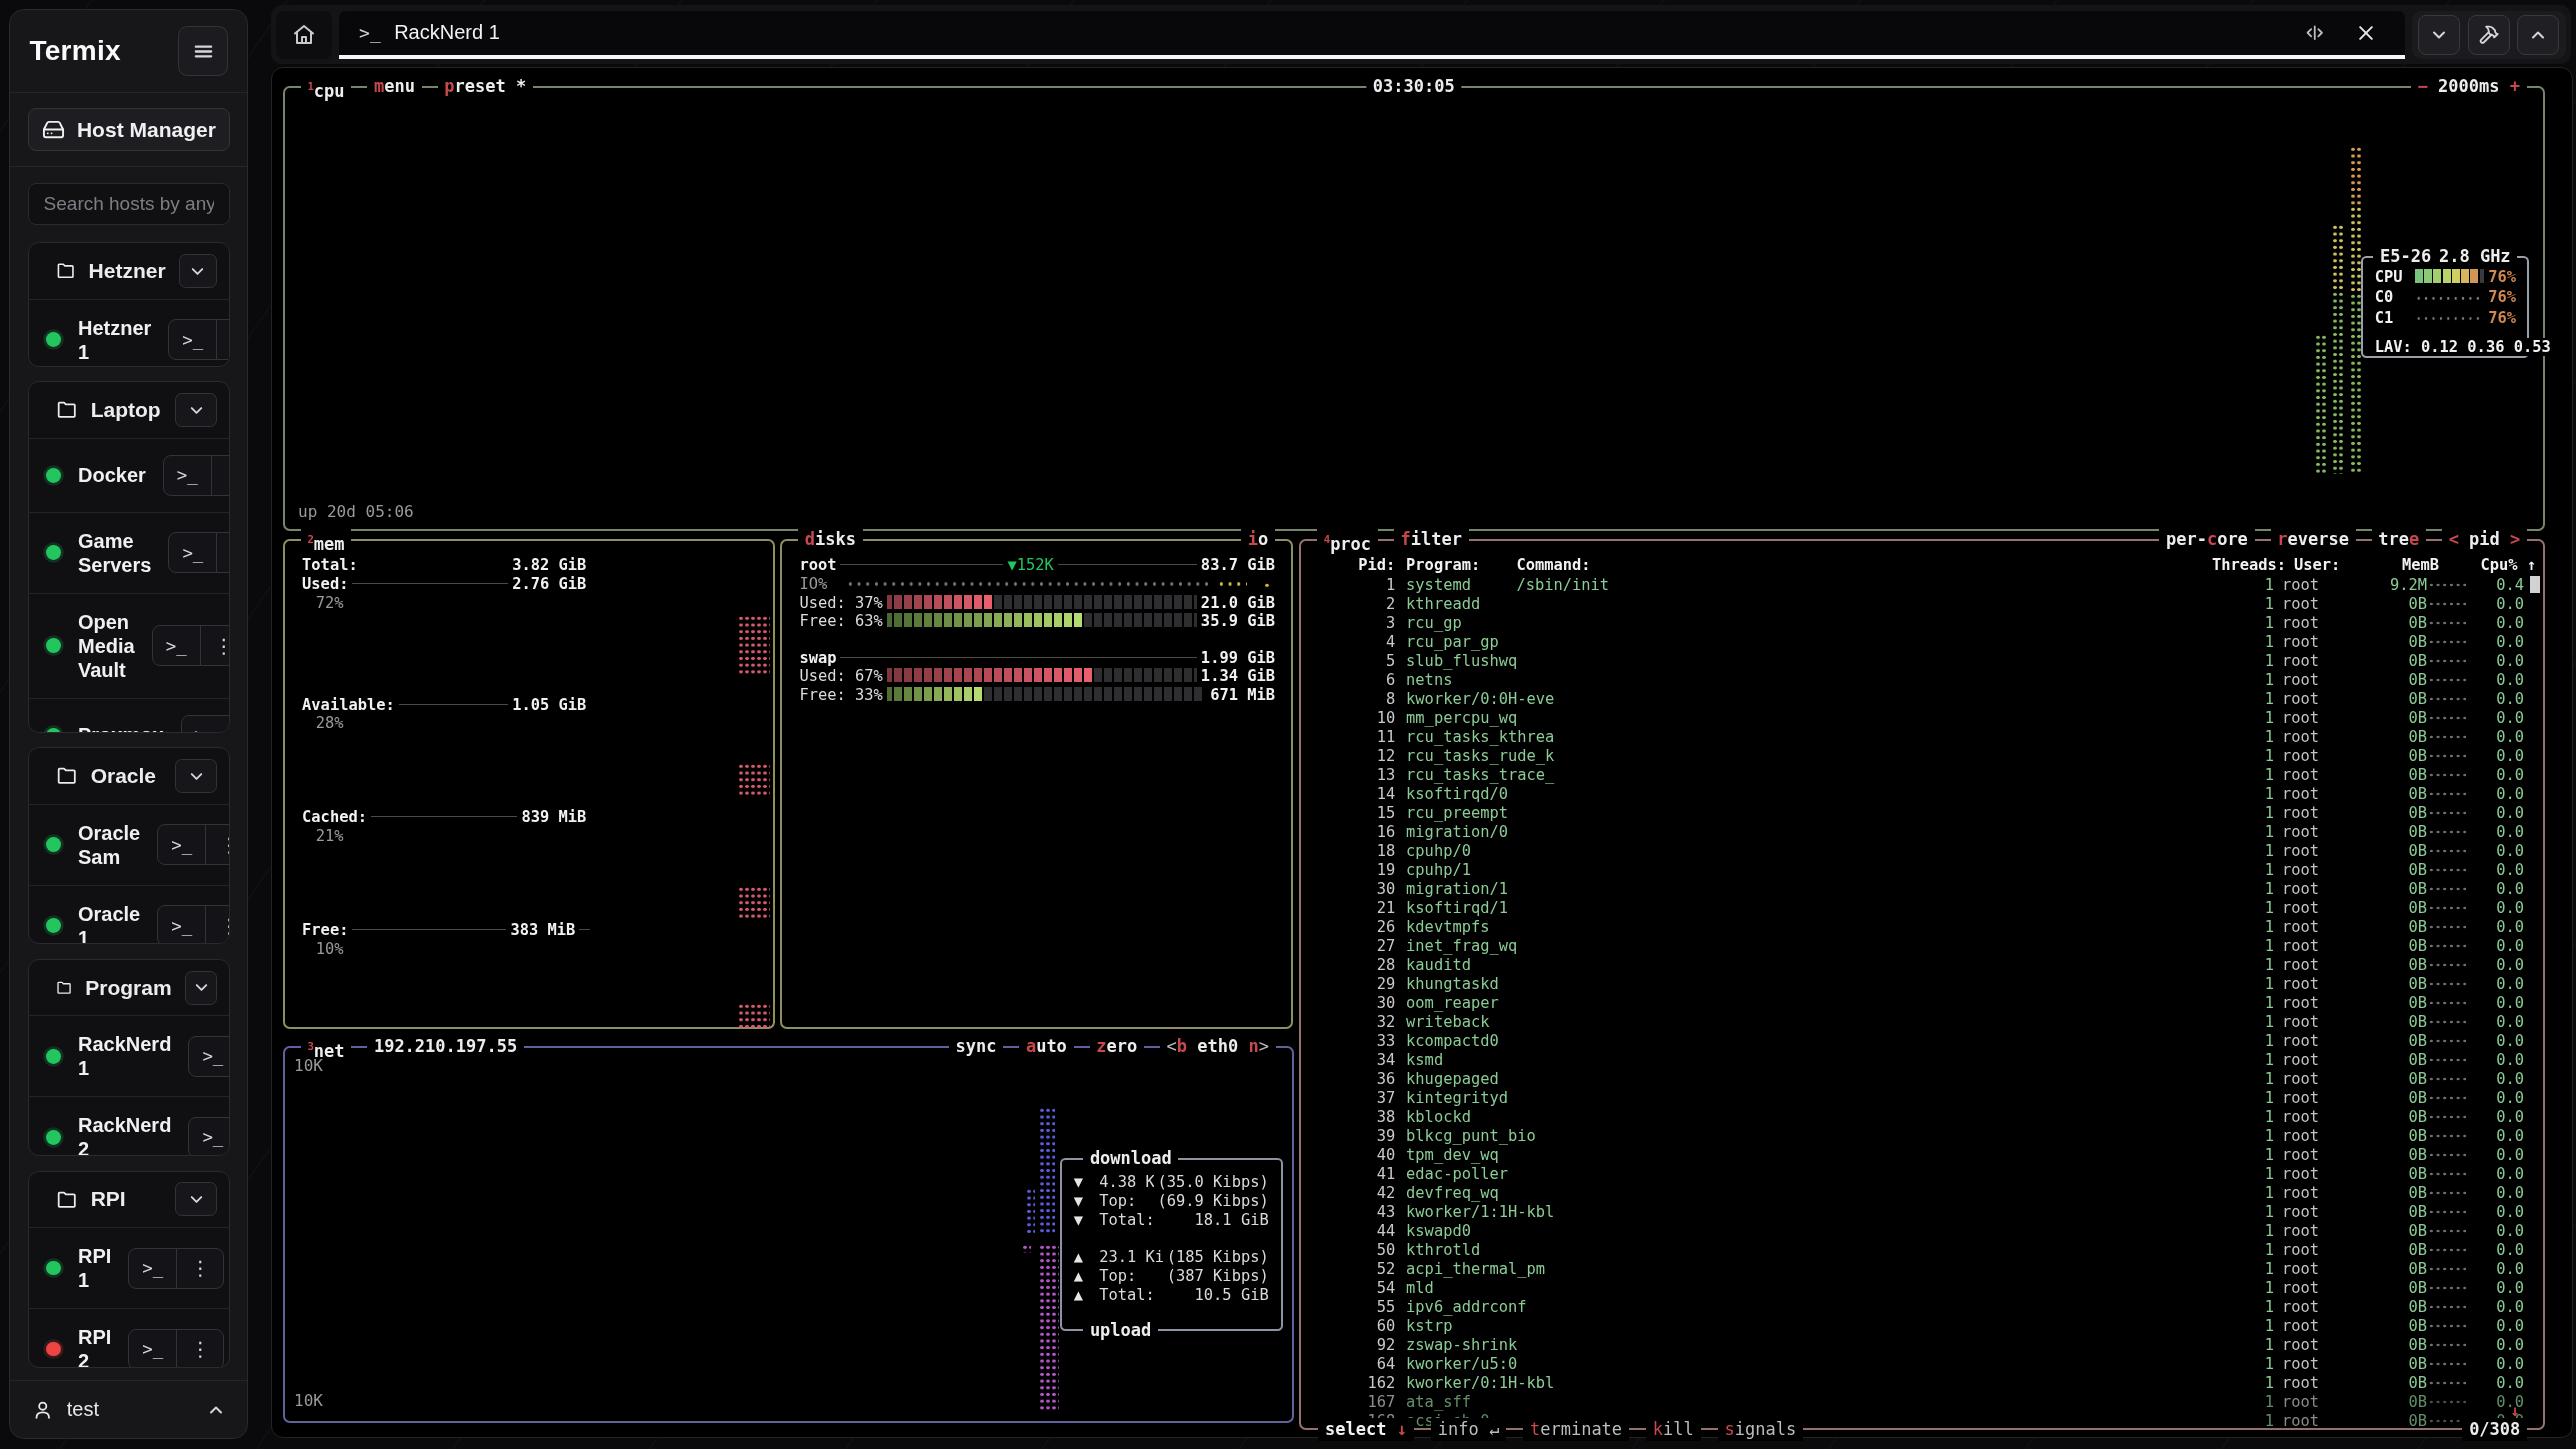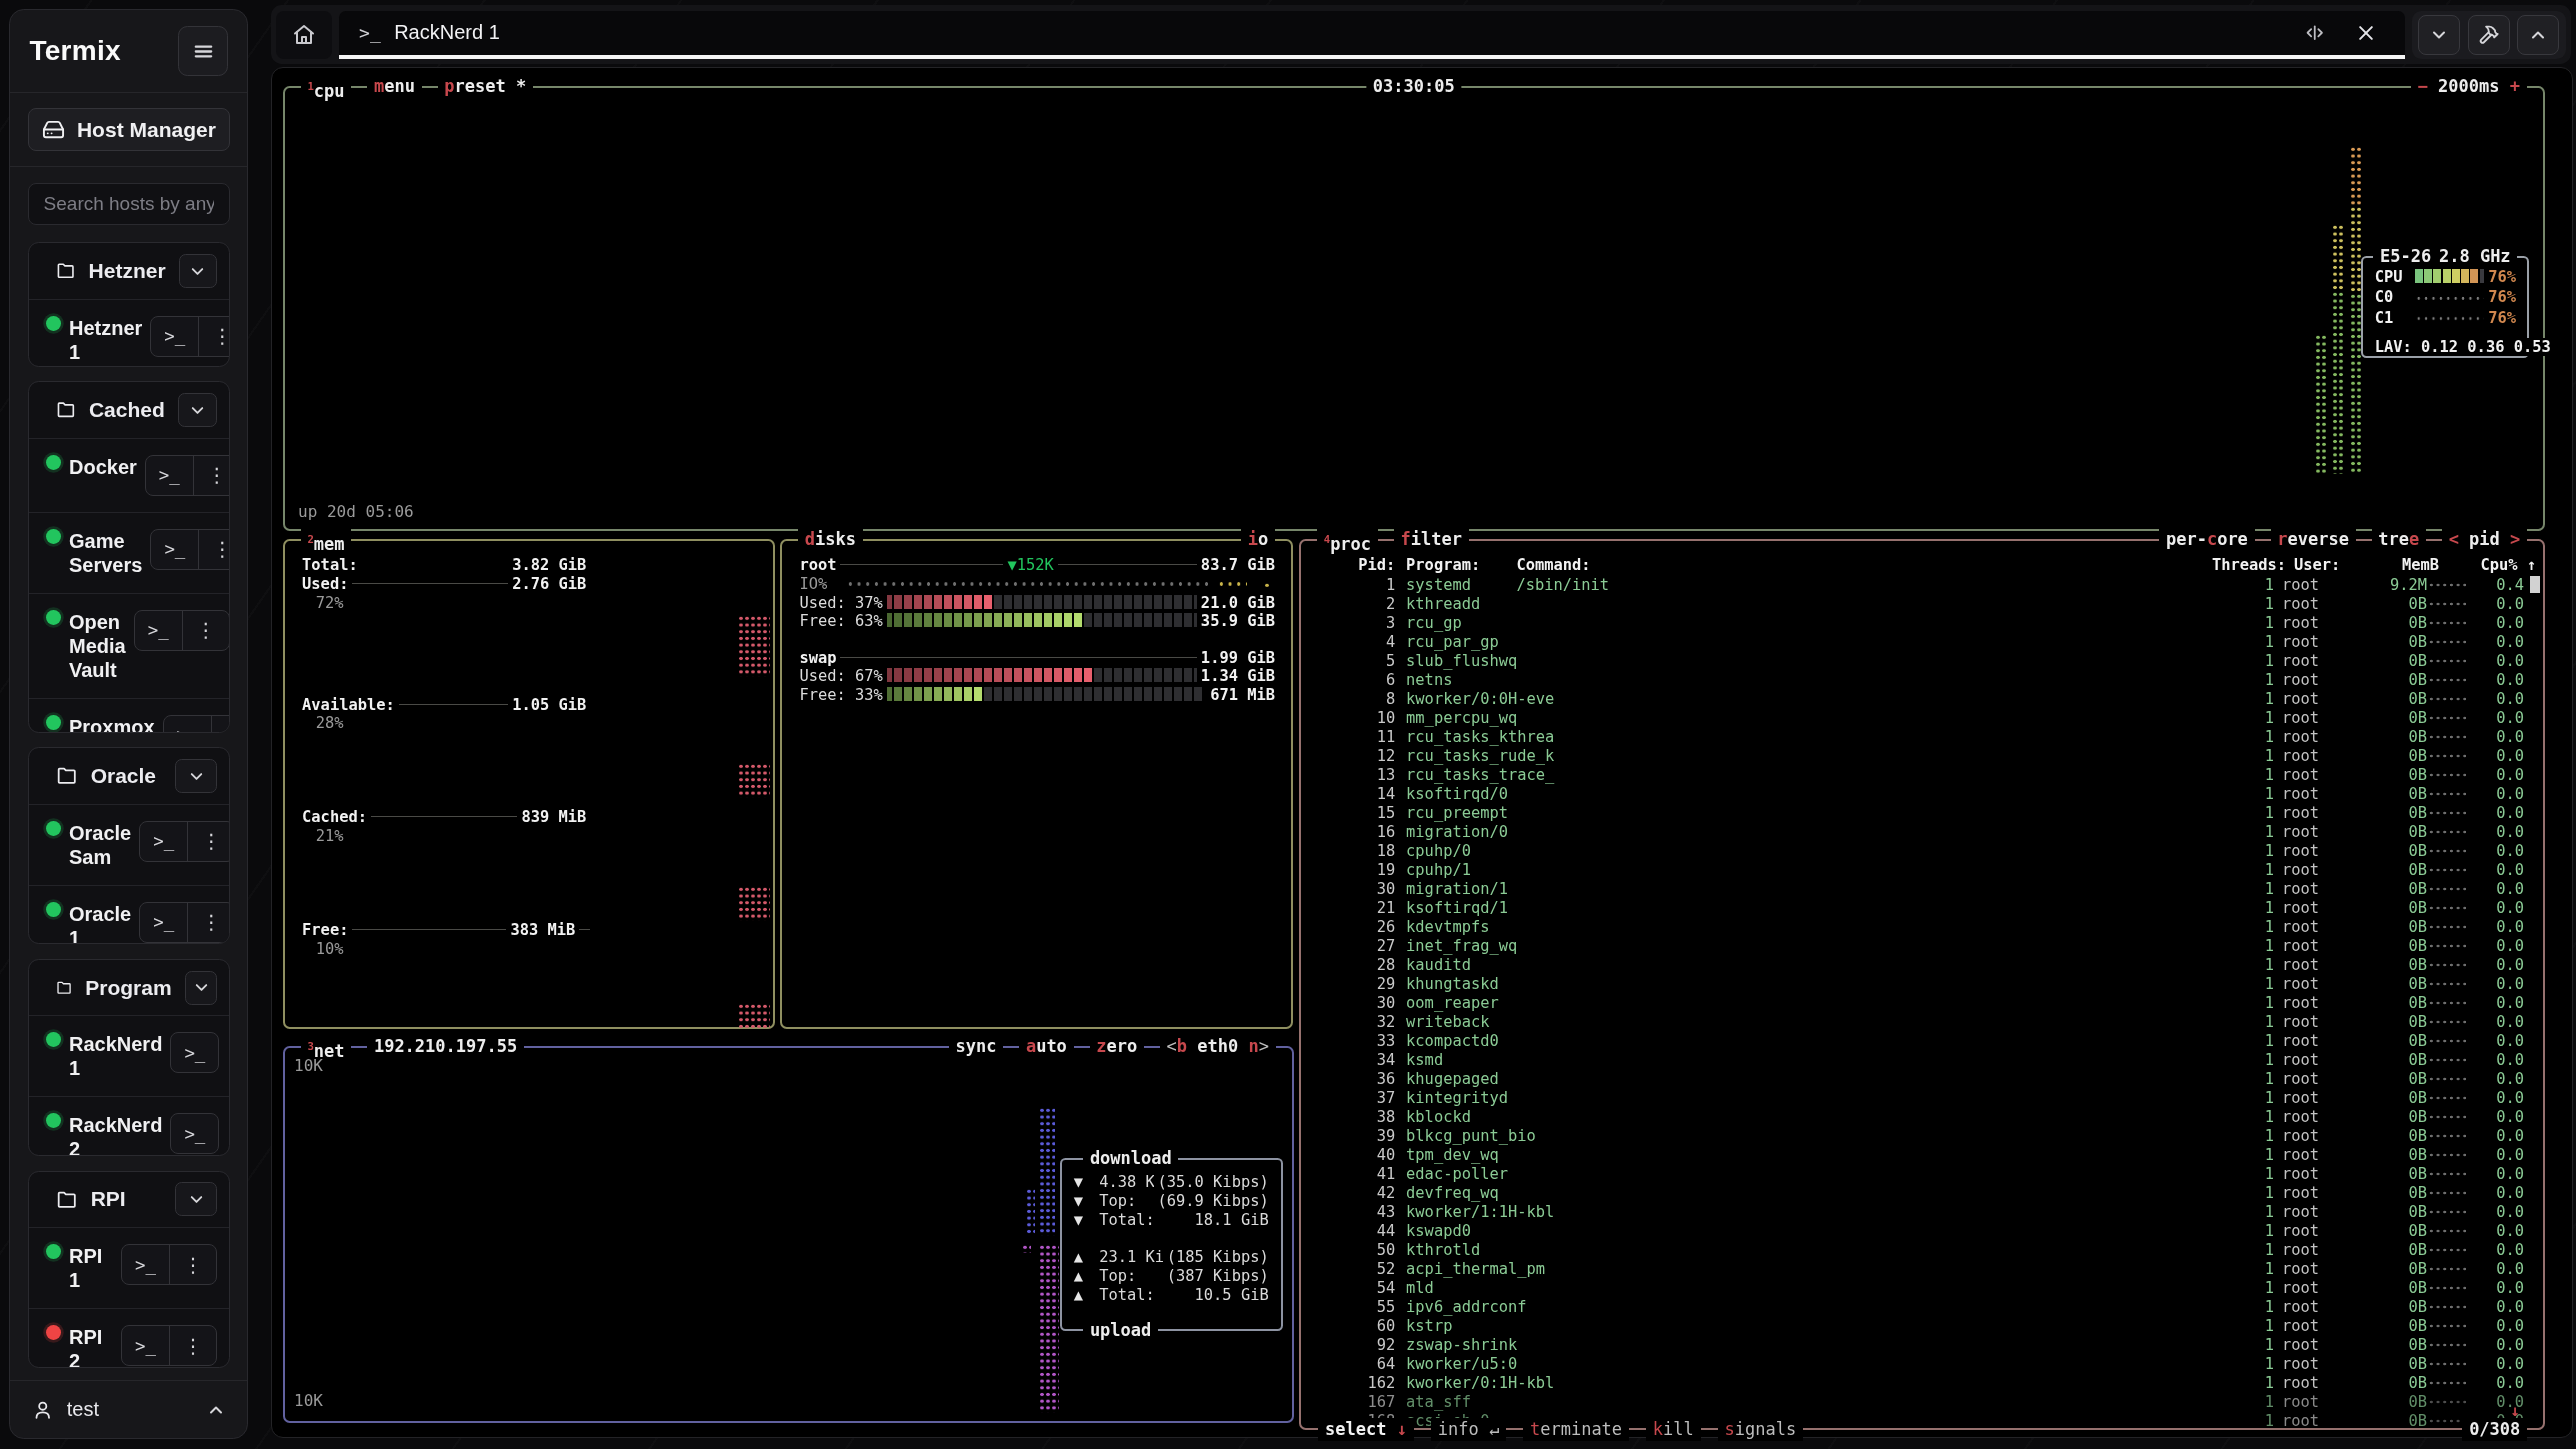--- a/index.html
+++ b/index.html
@@ -20,21 +20,21 @@
     color:#f0f0f2; font-size:21px; font-weight:bold; font-family:"Liberation Sans",sans-serif; display:flex; align-items:center; justify-content:center; gap:12px; cursor:pointer; }
   .sb-search { padding:16px 17.4px 5.4px; }
   .sb-search input { width:100%; height:42px; background:#101013; border:1.3px solid #2a2a2f; border-radius:8px;
     color:#c8c8cc; font-size:19px; padding:0 14.8px; font-family:"Liberation Sans",sans-serif; outline:none; }
   .sb-search input::placeholder { color:#7d7d85; }
   .sb-groups { flex:1; overflow:hidden; padding:12px 17.4px; display:flex; flex-direction:column; gap:14.8px; }
   .group { border:1.3px solid #2a2a2f; border-radius:10.7px; background:#101013; overflow:hidden; }
   .group-header { display:flex; align-items:center; gap:13.4px; padding:10.7px 12px 10.7px 27px; }
   .group-name { font-size:21px; font-weight:bold; color:#ececf0; flex:1; }
   .chev-btn { width:42px; height:34px; border:1.3px solid #333338; border-radius:6.7px; background:#17171b; display:flex; align-items:center; justify-content:center; cursor:pointer; }
-  .host-item { display:flex; align-items:flex-start; gap:8px; padding:16px 12px 16px 17.4px; border-top:1.3px solid #232328; cursor:pointer; }
+  .host-item { display:flex; align-items:center; gap:17px; padding:16px 12px 16px 17.4px; border-top:1.3px solid #232328; cursor:pointer; }
   .hdot { width:14.8px; height:14.8px; border-radius:50%; flex:none; }
   .hdot.online { background:var(--status-online); box-shadow:0 0 0 2.7px rgba(34,197,94,.18); }
   .hdot.offline { background:var(--status-offline); box-shadow:0 0 0 2.7px rgba(239,68,68,.18); }
   .host-name { flex:1; font-size:20px; color:#f0f0f2; font-weight:bold; line-height:1.2; }
   .host-actions { display:flex; border:1.3px solid #333338; border-radius:8px; background:#141418; overflow:hidden; flex:none; }
   .host-actions button { width:47px; height:39px; background:transparent; border:none; color:#d6d6da; cursor:pointer;
     font-family:"DejaVu Sans Mono",monospace; font-size:17.4px; display:flex; align-items:center; justify-content:center; }
   .host-actions button + button { border-left:1.3px solid #333338; font-size:20px; }
   .sb-footer { border-top:1.3px solid #26262a; padding:17.4px 21.5px; display:flex; align-items:center; gap:13.4px; cursor:pointer; }
   .sb-footer .uname { flex:1; font-size:20px; color:#e8e8ec; }
@@ -138,21 +138,21 @@
             <button>&gt;_</button>
             <button>⋮</button>
           </div>
         </div>
       </div>
       <div class="group">
         <div class="group-header">
           <svg width="21.5" height="21.5" viewBox="0 0 24 24" fill="none" stroke="#ececf0" stroke-width="2" stroke-linejoin="round">
             <path d="M3 7V5a1 1 0 0 1 1-1h5l2 2h9a1 1 0 0 1 1 1v12a1 1 0 0 1-1 1H4a1 1 0 0 1-1-1z"></path>
           </svg>
-          <span class="group-name">Cached</span>
+          <span class="group-name">Laptop</span>
           <button class="chev-btn">
             <svg width="19" height="19" viewBox="0 0 24 24" fill="none" stroke="#d6d6da" stroke-width="2.4" stroke-linecap="round" stroke-linejoin="round">
               <polyline points="6 9 12 15 18 9"></polyline>
             </svg>
           </button>
         </div>
         <div class="host-item">
           <span class="hdot online"></span>
           <span class="host-name">Docker</span>
           <div class="host-actions">

